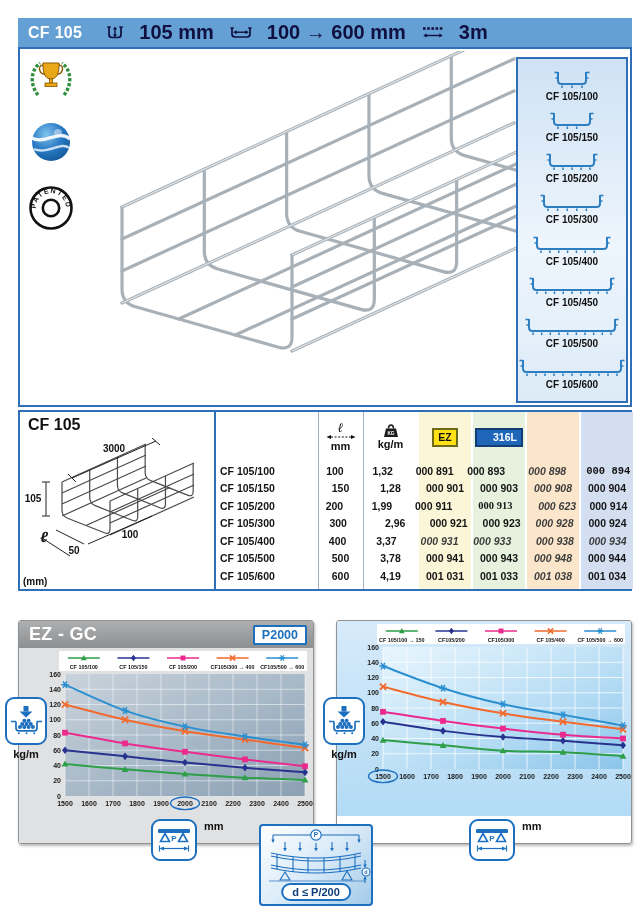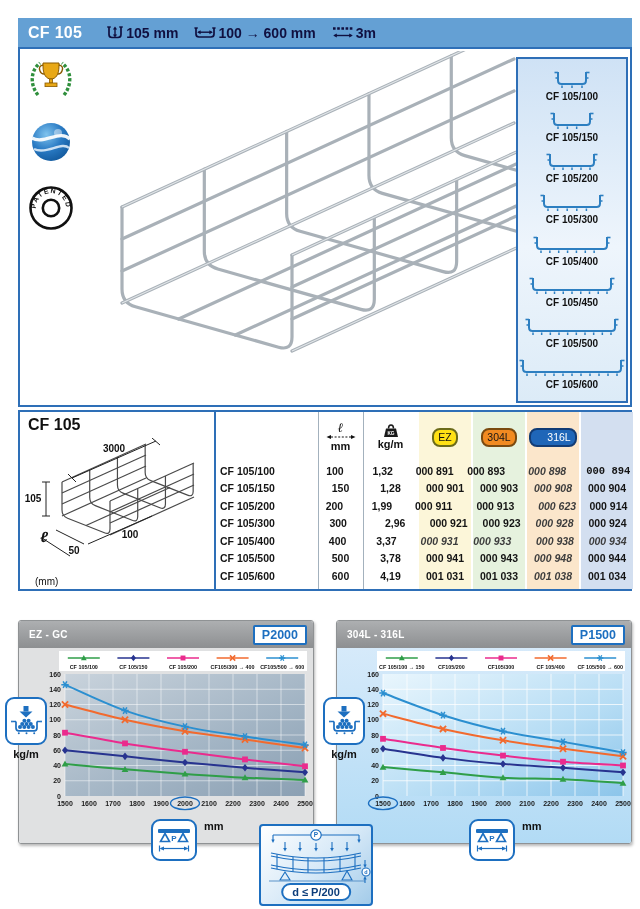--- a/index.html
+++ b/index.html
@@ -2,54 +2,54 @@
 <html><head>
 <meta charset="utf-8">
 <style>
   html,body{margin:0;padding:0;background:#fff;}
   .page{position:relative;width:640px;height:909px;background:#ffffff;font-family:"Liberation Sans",sans-serif;overflow:hidden;}
   svg text{font-family:"Liberation Sans",sans-serif;}
 
   
   .topbar{position:absolute;left:18px;top:18px;width:614px;height:29px;background:#64a0d4;display:flex;align-items:center;gap:15px;padding-left:10px;box-sizing:border-box;}
   .topbar .product{color:#fff;font-size:16px;font-weight:bold;letter-spacing:.3px;margin-right:8px;}
-  .spec{display:flex;align-items:center;gap:1px;color:#101040;font-weight:bold;font-size:14px;}
+  .spec{display:flex;align-items:center;gap:14px;color:#101040;font-weight:bold;font-size:20px;}
 
   
   .hero{position:absolute;left:18px;top:47px;width:614px;height:360px;border:2px solid #2e6fb7;box-sizing:border-box;background:#fff;}
   .certs{position:absolute;left:5px;top:8px;width:52px;display:flex;flex-direction:column;gap:22px;align-items:center;}
   .product-svg{position:absolute;left:50px;top:2px;}
   .profiles{position:absolute;right:2px;top:8px;width:112px;height:346px;border:2px solid #2e6fb7;box-sizing:border-box;background:linear-gradient(180deg,#cfe2f5,#eef5fc 55%,#dcebf7);display:flex;flex-direction:column;justify-content:space-evenly;align-items:center;padding:2px 0;}
   .profile-item{display:flex;flex-direction:column;align-items:center;}
   .profile-item .lbl{font-size:10px;font-weight:bold;color:#111;margin-top:1px;}
 
   
   .table-box{position:absolute;left:18px;top:410px;width:614px;height:181px;border:2px solid #2e6fb7;box-sizing:border-box;background:#fff;}
   .draw-cell{position:absolute;left:0;top:0;width:196px;height:100%;border-right:2px solid #2e6fb7;box-sizing:border-box;}
   .tbl-title{position:absolute;left:8px;top:4px;font-size:16px;font-weight:bold;color:#111;}
-  .units-note{position:absolute;left:15px;bottom:2px;font-size:10px;font-weight:normal;color:#111;}
+  .units-note{position:absolute;left:3px;bottom:2px;font-size:10px;font-weight:bold;color:#111;}
   .tbl{position:absolute;left:198px;top:0;width:416px;height:100%;}
   .tint{position:absolute;top:0;bottom:0;}
   .vsep{position:absolute;top:0;bottom:0;width:1px;background:#a3b1bd;}
   .thead{position:absolute;left:0;top:2px;height:46px;width:100%;display:flex;}
   .thead .hcell{display:flex;flex-direction:column;align-items:center;justify-content:center;gap:1px;}
   .glyph-l{font-family:"DejaVu Serif",serif;font-style:italic;font-weight:bold;font-size:13px;line-height:11px;color:#111;}
   .hunit{font-size:11px;font-weight:bold;color:#111;line-height:11px;}
-  .badge{font-size:10.5px;font-weight:normal;padding:2px 4px;border-width:2px;border-style:solid;border-radius:8px;line-height:11px;}
+  .badge{font-size:10.5px;font-weight:bold;padding:2px 4px;border-width:2px;border-style:solid;border-radius:0;line-height:11px;}
   .trows{position:absolute;left:0;top:50px;bottom:5px;width:100%;display:flex;flex-direction:column;justify-content:space-between;}
   .trow{display:flex;align-items:center;height:17px;}
   .tcell{font-size:10.5px;font-weight:bold;color:#141414;text-align:center;}
   .tcell.ref{text-align:left;padding-left:2px;box-sizing:border-box;}
   .tcell.it{font-style:italic;color:#3d3d3d;}
 
   
   .panel{position:absolute;top:620px;width:294px;height:222px;border:1px solid #8f9294;border-radius:3px;overflow:hidden;box-shadow:1px 2px 3px rgba(0,0,0,.28);}
   #panel-0{left:18px;}  #panel-1{left:336px;}
   .tbar{height:27px;background:linear-gradient(180deg,#adafb1,#8d8f91);display:flex;align-items:center;justify-content:space-between;padding:0 6px 0 10px;}
-  .tbar .t{color:#fff;font-weight:bold;font-size:10px;letter-spacing:.3px;}
+  .tbar .t{color:#fff;font-weight:bold;font-size:18px;letter-spacing:.3px;}
   .pbadge{background:#fff;border:2px solid #1d6fc0;color:#1d6fc0;font-weight:bold;font-size:12.5px;padding:0 7px;border-radius:2px;line-height:16px;}
   .body{position:relative;height:195px;}
   #panel-0 .body{background:#e0e1e2;}
   #panel-1 .body{background:linear-gradient(180deg,#d6eafa,#b2dbf5);}
   .chart{position:absolute;left:0;top:2px;}
 
   .kgm{position:absolute;width:48px;text-align:center;z-index:5;}
   #kgm-0{left:2px;top:697px;} #kgm-1{left:320px;top:697px;}
   .kgm .box{width:42px;height:48px;background:#fff;border:2.5px solid #1d6fc0;border-radius:9px;display:flex;align-items:center;justify-content:center;box-sizing:border-box;margin:0 auto;}
   .kgm .lbl{font-size:11px;font-weight:bold;color:#111;margin-top:3px;}
@@ -362,23 +362,20 @@
               <path d="M5.5,4.5 Q5.5,1 8,1 Q10.5,1 10.5,4.5" fill="none" stroke="#1a1a1a" stroke-width="1.5"></path>
               <path d="M3,4.5 H13 L15,13 H1 Z" fill="#1a1a1a"></path>
               <text x="8" y="11" text-anchor="middle" font-size="4.8" font-weight="bold" fill="#fff">KG</text>
             </svg>
             <div class="hunit">kg/m</div>
           </div>
           <div class="hcell" style="width: 54px;">
             <span class="badge" style="background: rgb(255, 225, 21); color: rgb(17, 17, 17); border-color: rgb(107, 107, 26);">EZ</span>
           </div>
           <div class="hcell" style="width: 54px;">
-            <span class="badge" style="background: rgb(241, 138, 33); color: rgb(22, 22, 22); border-color: rgb(122, 74, 16);">304L</span>
-          </div>
-          <div class="hcell" style="width: 54px;">
             <span class="badge" style="background: rgb(31, 102, 184); color: rgb(255, 255, 255); border-color: rgb(18, 60, 117); padding-left: 16px;">316L</span>
           </div>
         </div>
         <div class="trows">
           <div class="trow">
             <div class="tcell ref" style="width: 100px;">CF 105/100</div>
             <div class="tcell" style="width: 45px;">100</div>
             <div class="tcell" style="width: 55px;">1,32</div>
             <div class="tcell" style="width: 54px;">000 891</div>
             <div class="tcell" style="width: 54px;">000 893</div>
@@ -392,21 +389,21 @@
             <div class="tcell" style="width: 54px;">000 901</div>
             <div class="tcell" style="width: 54px;">000 903</div>
             <div class="tcell it" style="width: 54px;">000 908</div>
             <div class="tcell" style="width: 54px;">000 904</div>
           </div>
           <div class="trow">
             <div class="tcell ref" style="width: 100px;">CF 105/200</div>
             <div class="tcell" style="width: 45px;">200</div>
             <div class="tcell" style="width: 55px;">1,99</div>
             <div class="tcell" style="width: 54px;">000 911</div>
-            <div class="tcell" style="width: 76px;">000 913</div>
+            <div class="tcell" style="width: 76px; font-family: Liberation Serif, serif;">000 913</div>
             <div class="tcell it" style="width: 54px;">000 623</div>
             <div class="tcell" style="width: 54px;">000 914</div>
           </div>
           <div class="trow">
             <div class="tcell ref" style="width: 100px;">CF 105/300</div>
             <div class="tcell" style="width: 45px;">300</div>
             <div class="tcell" style="width: 55px; margin-left: 8px;">2,96</div>
             <div class="tcell" style="width: 54px;">000 921</div>
             <div class="tcell" style="width: 54px;">000 923</div>
             <div class="tcell it" style="width: 54px;">000 928</div>
@@ -594,24 +591,20 @@
           </g>
           <g stroke="#2b8fd0" stroke-width="1.5">
             <line x1="282.3" y1="94.91250000000001" x2="289.7" y2="94.91250000000001"></line>
             <line x1="284.15" y1="91.70820600599758" x2="287.85" y2="98.11679399400244"></line>
             <line x1="287.85" y1="91.70820600599758" x2="284.15" y2="98.11679399400244"></line>
           </g>
         </svg>
     </div>
   </div>
   <div class="panel" id="panel-1">
-    <div class="tbar">
-      <span class="t">304L - 316L</span>
-      <span class="pbadge">P1500</span>
-    </div>
     <div class="body">
       <svg class="chart" width="294" height="168" viewBox="0 0 294 168">
           <defs>
             <linearGradient id="pg1" x1="0%" y1="0%" x2="100%" y2="100%">
               <stop offset="0%" stop-color="#e9f6fd"></stop>
               <stop offset="60%" stop-color="#b5dcf4"></stop>
               <stop offset="100%" stop-color="#8cc5ea"></stop>
             </linearGradient>
           </defs>
           <rect x="46" y="24" width="240" height="122" fill="url(#pg1)"></rect>

